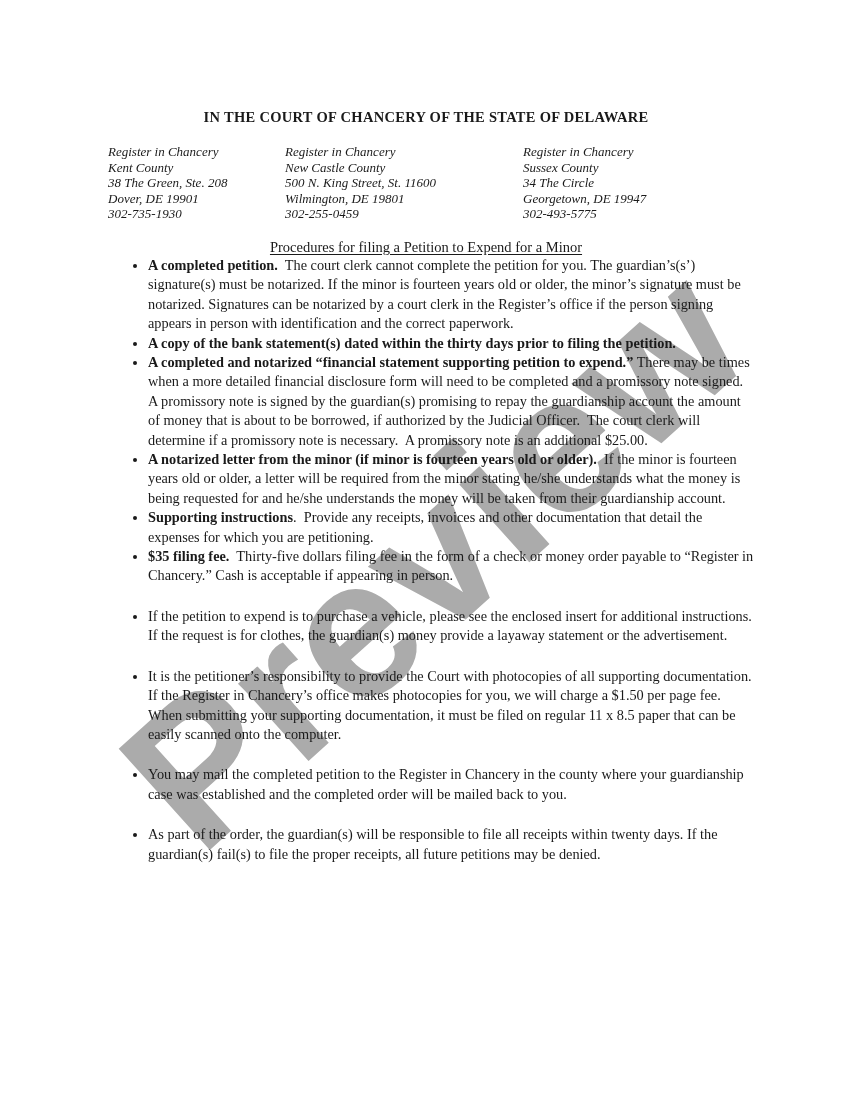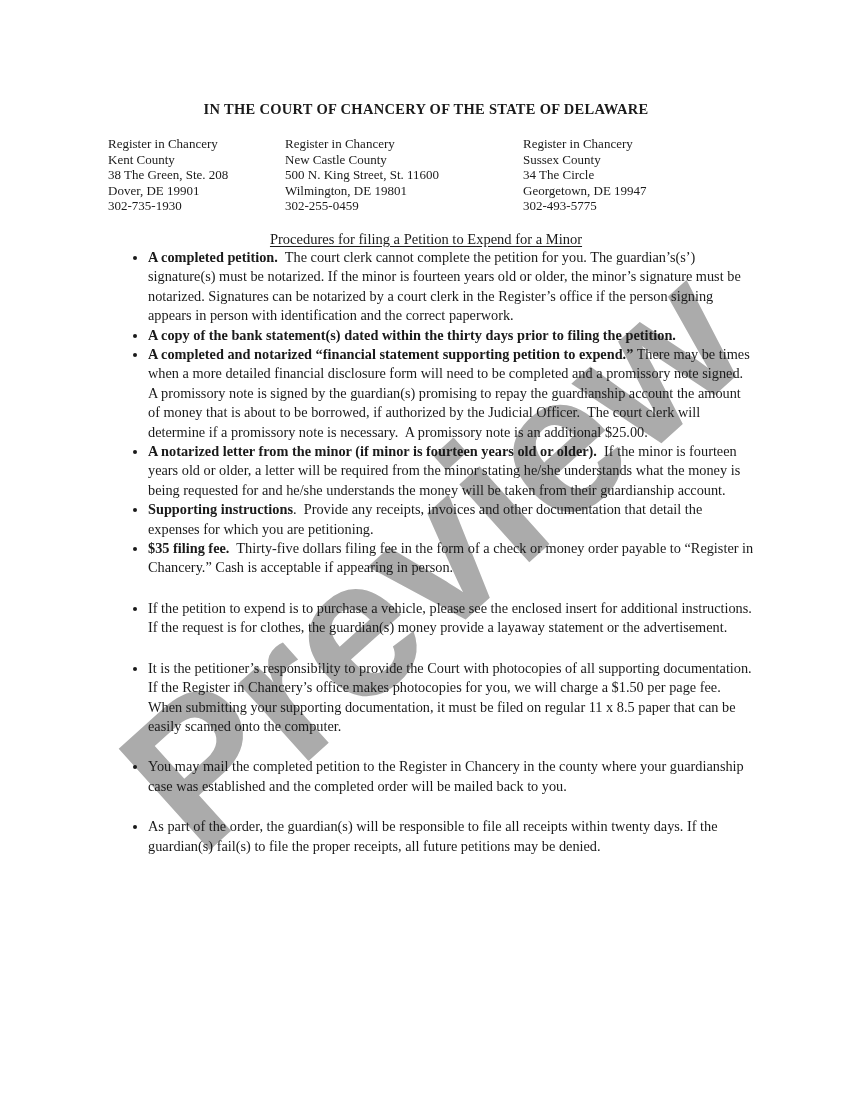--- a/index.html
+++ b/index.html
@@ -27,37 +27,38 @@
     font-size: 198px;
     color: #ababab;
     transform: rotate(-42deg);
     white-space: nowrap;
     user-select: none;
     pointer-events: none;
   }
   .doc {
     position: absolute;
     left: 98px;
-    top: 0;
+    top: 8px;
     width: 656px;
     z-index: 1;
   }
   .court-title {
     margin-top: 100px;
     text-align: center;
     font-weight: bold;
     font-size: 14.5px;
     line-height: 18px;
     letter-spacing: 0.3px;
   }
   .offices {
     display: flex;
     margin-top: 18px;
     font-size: 13px;
     line-height: 15.6px;
+    font-style: italic;
   }
   .office { display: flex; flex-direction: column; }
   .office.col1 { width: 187px; padding-left: 10px; box-sizing: border-box; }
   .office.col2 { width: 238px; }
   .office.col3 { flex: 1; }
   .section-heading {
     margin-top: 16px;
     text-align: center;
     font-weight: normal;
     font-size: 14.5px;

